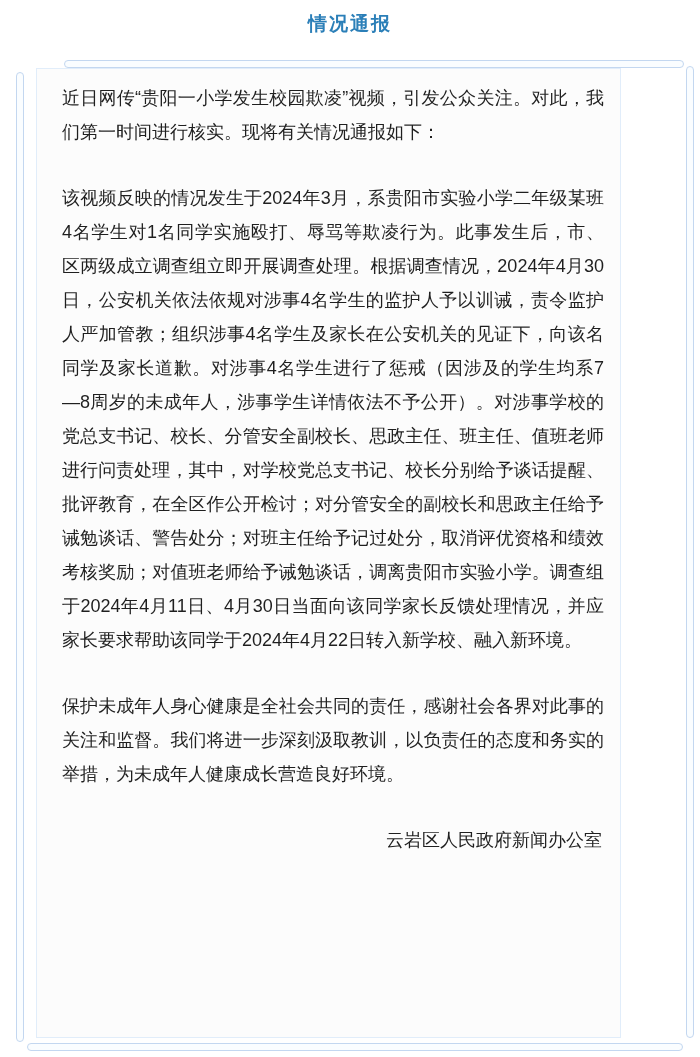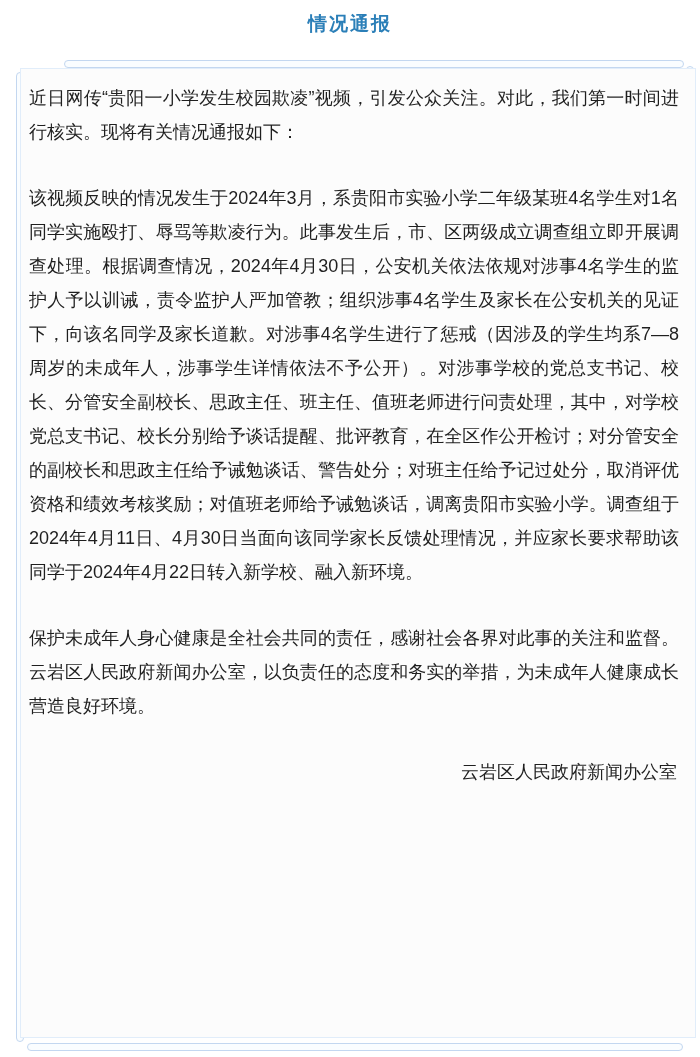--- a/index.html
+++ b/index.html
@@ -33,27 +33,27 @@
     border: 1px solid #c3d7f0;
     border-radius: 4px;
   }
   .bar-top    { left: 64px;  top: 60px;   width: 620px; height: 8px; }
   .bar-right  { left: 686px; top: 66px;   width: 8px;   height: 972px; }
   .bar-left   { left: 16px;  top: 72px;   width: 8px;   height: 970px; }
   .bar-bottom { left: 27px;  top: 1043px; width: 656px; height: 8px; }
 
   .notice-card {
     position: absolute;
-    left: 20px;
+    left: 36px;
     top: 68px;
-    width: 676px;
+    width: 585px;
     height: 970px;
     background: #fcfcfc;
     border: 1px solid #e1edfa;
-    padding: 12px 16px 10px 8px;
+    padding: 12px 16px 10px 25px;
     overflow: hidden;
   }
 
   .notice-card p {
     font-size: 18px;
     line-height: 34px;
     color: #1f1f1f;
     text-align: justify;
     margin-bottom: 32px;
   }
@@ -75,21 +75,21 @@
   <div class="page-title">情况通报</div>
 
   <div class="bar bar-top"></div>
   <div class="bar bar-right"></div>
   <div class="bar bar-left"></div>
   <div class="bar bar-bottom"></div>
 
   <div class="notice-card">
     <p>近日网传“贵阳一小学发生校园欺凌”视频，引发公众关注。对此，我们第一时间进行核实。现将有关情况通报如下：</p>
     <p>该视频反映的情况发生于2024年3月，系贵阳市实验小学二年级某班4名学生对1名同学实施殴打、辱骂等欺凌行为。此事发生后，市、区两级成立调查组立即开展调查处理。根据调查情况，2024年4月30日，公安机关依法依规对涉事4名学生的监护人予以训诫，责令监护人严加管教；组织涉事4名学生及家长在公安机关的见证下，向该名同学及家长道歉。对涉事4名学生进行了惩戒（因涉及的学生均系7—8周岁的未成年人，涉事学生详情依法不予公开）。对涉事学校的党总支书记、校长、分管安全副校长、思政主任、班主任、值班老师进行问责处理，其中，对学校党总支书记、校长分别给予谈话提醒、批评教育，在全区作公开检讨；对分管安全的副校长和思政主任给予诫勉谈话、警告处分；对班主任给予记过处分，取消评优资格和绩效考核奖励；对值班老师给予诫勉谈话，调离贵阳市实验小学。调查组于2024年4月11日、4月30日当面向该同学家长反馈处理情况，并应家长要求帮助该同学于2024年4月22日转入新学校、融入新环境。</p>
-    <p>保护未成年人身心健康是全社会共同的责任，感谢社会各界对此事的关注和监督。云岩区人民政府新闻办公室，以负责任的态度和务实的举措，为未成年人健康成长营造良好环境。</p>
+    <p>保护未成年人身心健康是全社会共同的责任，感谢社会各界对此事的关注和监督。我们将进一步深刻汲取教训，以负责任的态度和务实的举措，为未成年人健康成长营造良好环境。</p>
 
     <div class="signature">
       <div class="office">云岩区人民政府新闻办公室</div>
 
     </div>
   </div>
 
 </div>
 
 </body></html>

